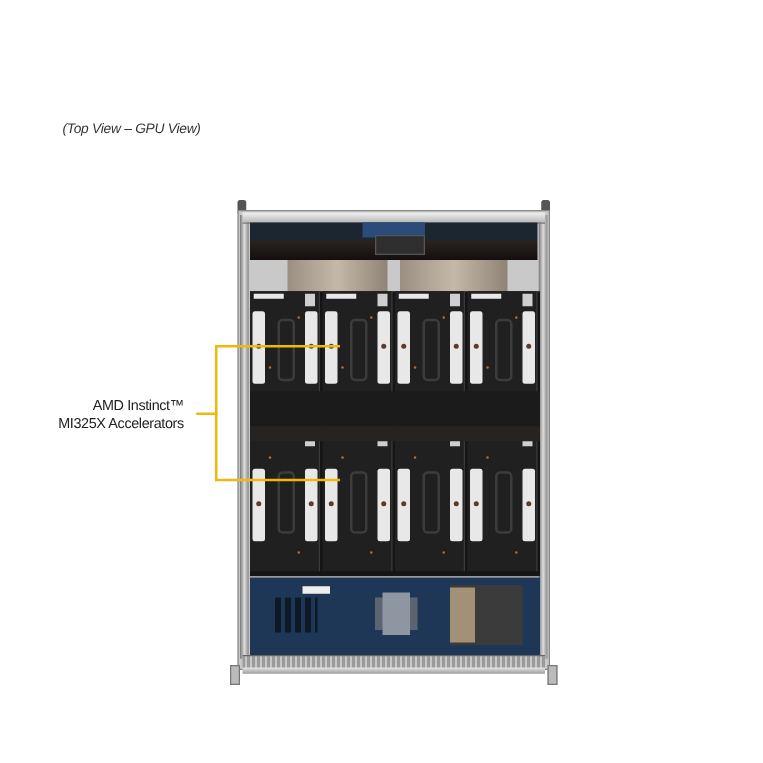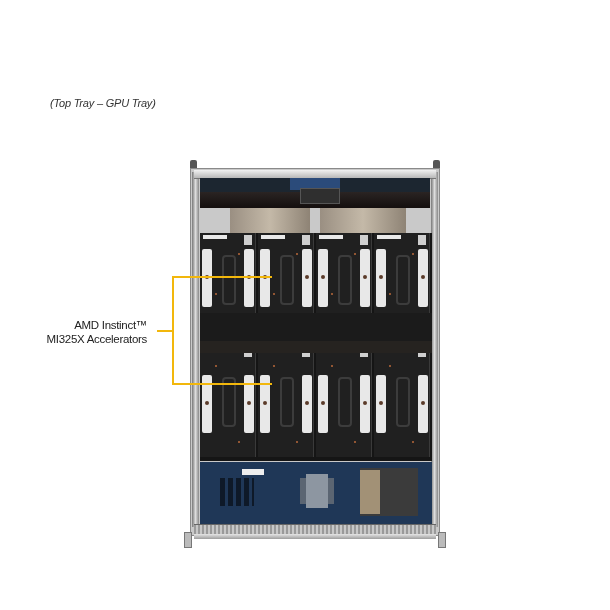--- a/index.html
+++ b/index.html
@@ -35,21 +35,21 @@
   .board .grid { position:absolute; left:20px; top:16px; width:34px; height:28px; background:repeating-linear-gradient(90deg,#0e1928 0 5px,#1f3757 5px 8px); }
   .board .wlbl { position:absolute; left:42px; top:7px; width:22px; height:6px; background:#eee; }
   .bottom-rail { position:absolute; left:4px; top:364px; width:242px; height:10px; background:repeating-linear-gradient(90deg,#9a9a9a 0 2px,#c8c8c8 2px 4px); border-top:1px solid #666; }
   .front { position:absolute; left:4px; top:374px; width:242px; height:5px; background:linear-gradient(#e6e6e6,#9d9d9d); }
   .ear { position:absolute; top:372px; width:6px; height:14px; background:#bbb; border:1px solid #777; }
   .post { position:absolute; top:0; width:7px; height:12px; background:#555; border-radius:2px; }
 </style>
 </head>
 <body>
 
-<div class="caption">(Top Tray – GPU Tray)</div>
+<div class="caption">(Top View – GPU View)</div>
 
 <div class="label">
   <div>AMD Instinct™</div>
   <div>MI325X Accelerators</div>
 </div>
 
 <div class="y" style="left:157px;top:330px;width:17px;height:2px;"></div>
 <div class="y" style="left:172px;top:277px;width:2px;height:108px;"></div>
 
 <div class="tray">

